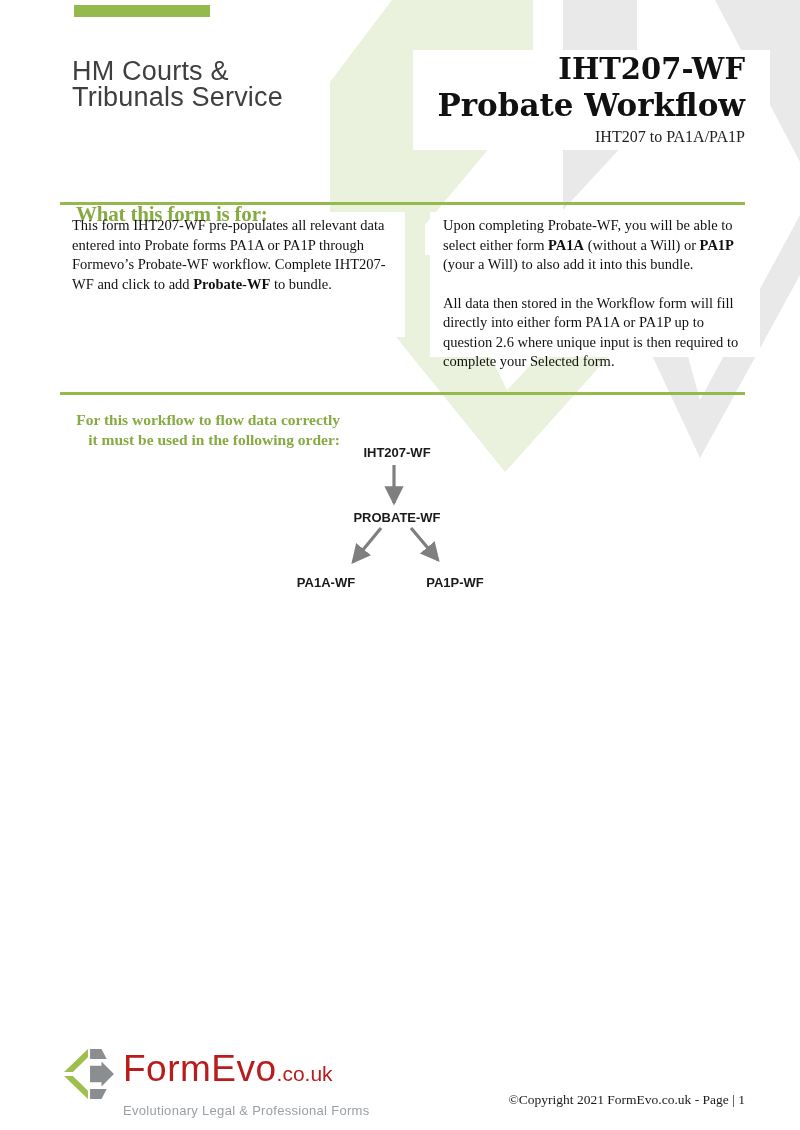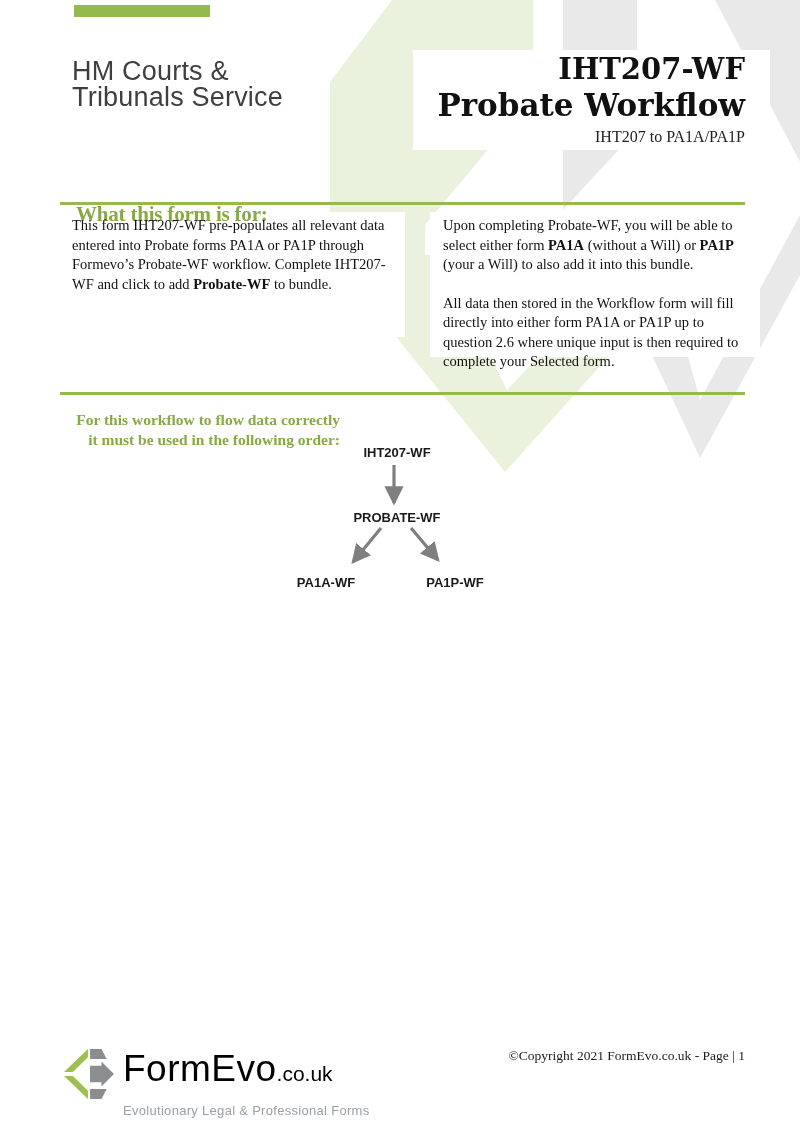--- a/index.html
+++ b/index.html
@@ -53,29 +53,29 @@
     white-space:nowrap;
   }
   .fc-iht     { left:397px; top:445px; }
   .fc-probate { left:397px; top:510px; }
   .fc-pa1a    { left:326px; top:575px; }
   .fc-pa1p    { left:455px; top:575px; }
   
   .footer-logo { position:absolute; left:63px; top:1047px; z-index:2; }
   .logo-row { display:flex; align-items:flex-start; }
   .logo-icon { width:52px; height:54px; margin-right:8px; }
-  .logo-wordmark { font-family:"Liberation Sans", sans-serif; color:#000000; line-height:44px; }
+  .logo-wordmark { font-family:"Liberation Sans", sans-serif; color:#b91c1c; line-height:44px; }
   .logo-name { font-size:37px; letter-spacing:0.5px; }
   .logo-tld  { font-size:21px; }
   .logo-tagline {
     font-family:"Liberation Sans", sans-serif; font-size:13px; color:#9aa0a5;
     margin-top:2px; margin-left:60px; letter-spacing:0.3px;
   }
   .copyright {
-    position:absolute; right:55px; top:1048px; z-index:2;
+    position:absolute; right:55px; top:1092px; z-index:2;
     font-size:13.5px; color:#1a1a1a;
   }
 </style>
 </head>
 <body>
 
 <svg class="watermark" viewBox="0 0 800 1130" preserveAspectRatio="none" aria-hidden="true">
 
   <polygon fill="#eaf1dc" points="392,0 533,0 533,96 425,225 425,292 330,292 330,82"></polygon>
   <polygon fill="#eaf1dc" points="330,255 440,255 507,390 640,248 706,248 505,472"></polygon>

